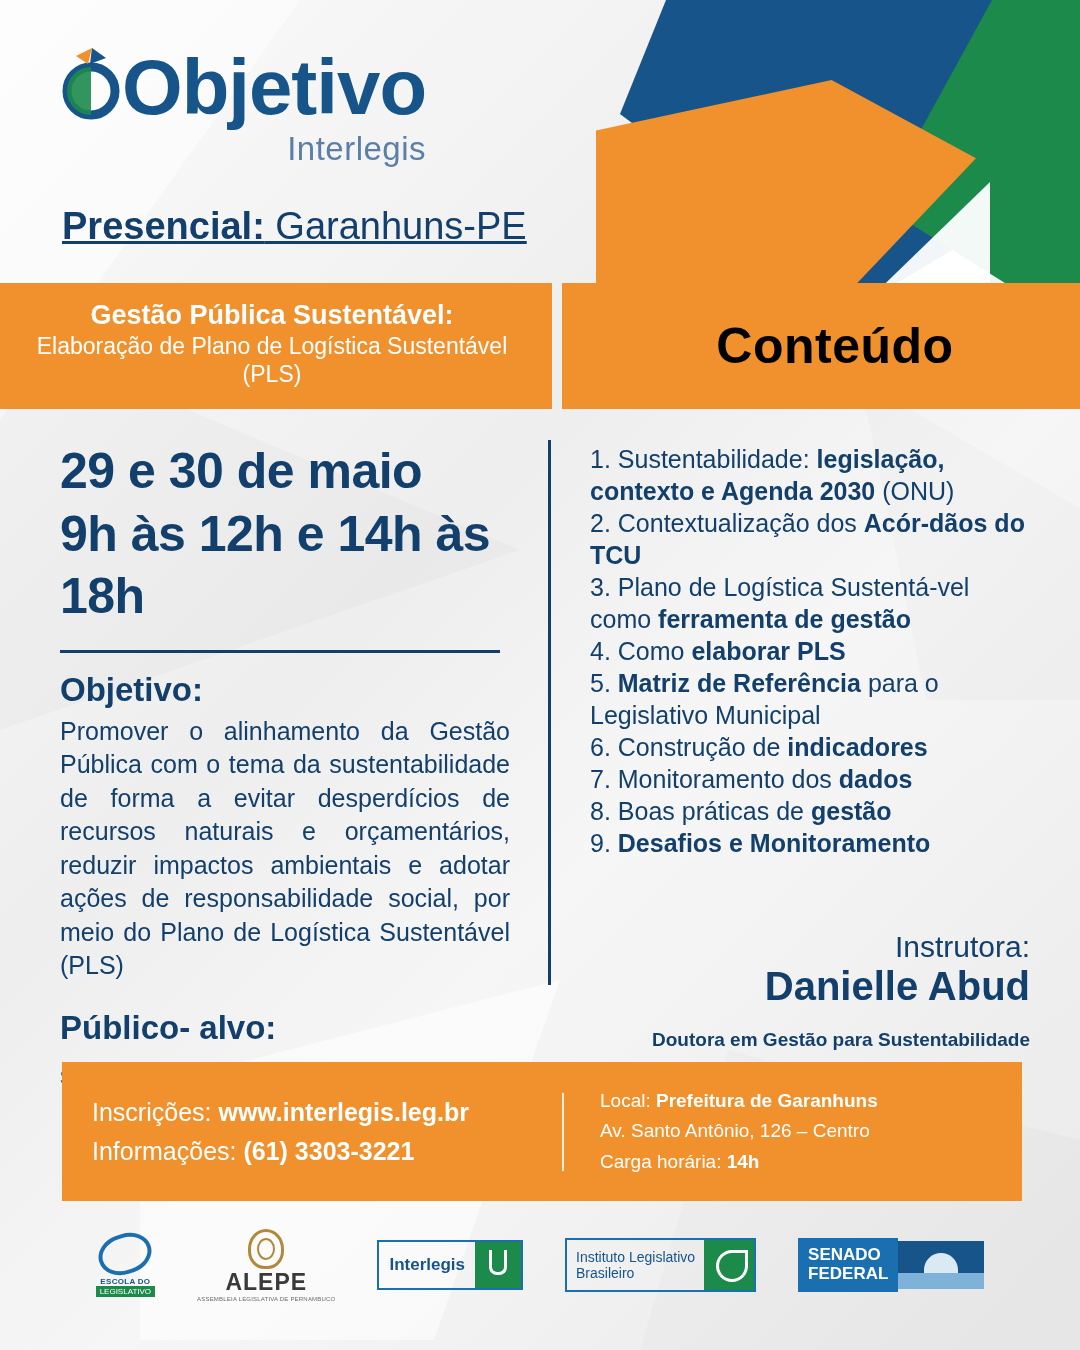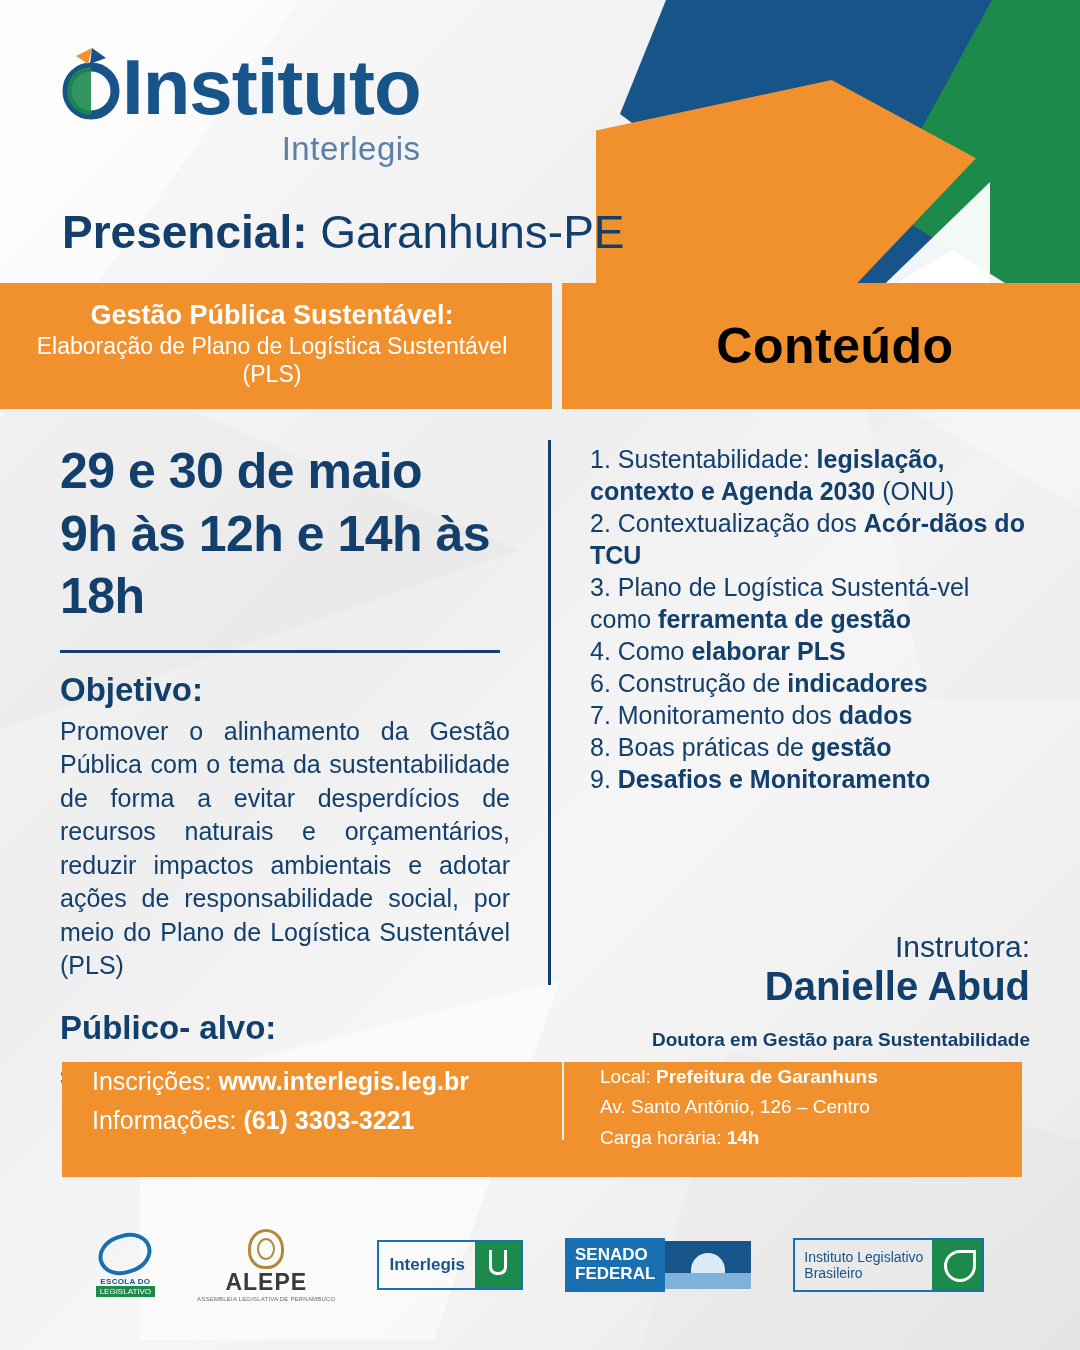--- a/index.html
+++ b/index.html
@@ -60,21 +60,21 @@
   .logo-word {
     font-size: 78px; font-weight: bold; color: #17548a;
     letter-spacing: -1px; line-height: .95;
   }
   .logo-sub {
     font-size: 33px; color: #5b7fa6; text-align: right;
     margin-top: 6px; letter-spacing: .5px;
   }
   .presencial {
     position: absolute; left: 62px; top: 205px;
-    font-size: 46px; color: #123f6b; white-space: nowrap;
+    font-size: 38px; color: #123f6b; white-space: nowrap; text-decoration: underline;
   }
   .presencial b { font-weight: bold; }
 
   
   .band-left {
     position: absolute; left: 0; top: 283px; width: 552px; height: 126px;
     background: #f0912d; color: #ffffff;
     display: flex; flex-direction: column; align-items: center;
     justify-content: center; padding: 6px 20px 10px 12px;
   }
@@ -109,23 +109,23 @@
   .topic { font-size: 25px; line-height: 1.28; }
   .topic b { font-weight: bold; }
 
   .instr { position: absolute; left: 590px; top: 930px; width: 440px; text-align: right; color: #123f6b; }
   .instr .l1 { font-size: 30px; }
   .instr .l2 { font-size: 40px; font-weight: bold; line-height: 1.12; }
   .instr .l3 { font-size: 19px; font-weight: bold; margin-top: 20px; }
 
   
   .infobar {
-    position: absolute; left: 62px; top: 1062px; width: 960px; height: 115px;
+    position: absolute; left: 62px; top: 1062px; width: 960px; height: 139px;
     background: #f0912d; color: #ffffff;
-    display: flex; align-items: flex-start;
+    display: flex; align-items: center;
   }
   .info-left { width: 500px; padding-left: 30px; }
   .info-left div { font-size: 25px; line-height: 1.55; }
   .info-left b { font-weight: bold; }
   .info-sep { width: 2px; height: 78px; background: #ffffff; opacity: .85; }
   .info-right { padding-left: 36px; }
   .info-right div { font-size: 19px; line-height: 1.6; }
   .info-right b { font-weight: bold; }
 
   
@@ -180,21 +180,21 @@
   <div class="logo-wrap">
     <div class="logo-line">
       <span class="logo-mark">
         <svg width="58" height="78" viewBox="0 0 58 78" xmlns="http://www.w3.org/2000/svg">
           <circle cx="29" cy="45" r="24" fill="none" stroke="#17548a" stroke-width="9"></circle>
           <path d="M5 45 a24 24 0 0 1 24 -24 l0 48 a24 24 0 0 1 -24 -24z" fill="#1c8a4b" opacity="0.9"></path>
           <path d="M14 10 l16 -8 l-4 16 z" fill="#f0912d"></path>
           <path d="M30 2 l14 10 l-16 6 z" fill="#17548a"></path>
         </svg>
       </span>
-      <span class="logo-word">Instituto</span>
+      <span class="logo-word">Objetivo</span>
     </div>
     <div class="logo-sub">Interlegis</div>
   </div>
 
   <div class="presencial">
     <b>Presencial:</b><span> Garanhuns-PE</span>
   </div>
 
   <div class="band-left">
     <div class="t1">Gestão Pública Sustentável:</div>
@@ -216,20 +216,21 @@
     <div class="pub-text">servidores das casas legislativas</div>
   </div>
 
   <div class="vdiv"></div>
 
   <div class="right-col">
     <div class="topic"><span>1. </span><span>Sustentabilidade: </span><b>legislação, contexto e Agenda 2030</b><span> (ONU)</span></div>
     <div class="topic"><span>2. </span><span>Contextualização dos </span><b>Acór-dãos do TCU</b><span></span></div>
     <div class="topic"><span>3. </span><span>Plano de Logística Sustentá-vel como </span><b>ferramenta de gestão</b><span></span></div>
     <div class="topic"><span>4. </span><span>Como </span><b>elaborar PLS</b><span></span></div>
+    <div class="topic"><span>5. </span><span></span><b>Matriz de Referência</b><span> para o Legislativo Municipal</span></div>
     <div class="topic"><span>6. </span><span>Construção de </span><b>indicadores</b><span></span></div>
     <div class="topic"><span>7. </span><span>Monitoramento dos </span><b>dados</b><span></span></div>
     <div class="topic"><span>8. </span><span>Boas práticas de </span><b>gestão</b><span></span></div>
     <div class="topic"><span>9. </span><span></span><b>Desafios e Monitoramento</b><span></span></div>
   </div>
 
   <div class="instr">
     <div class="l1">Instrutora:</div>
     <div class="l2">Danielle Abud</div>
     <div class="l3">Doutora em Gestão para Sustentabilidade</div>
@@ -257,30 +258,30 @@
       </div>
       <div class="flogo alepe">
         <div class="crest"></div>
         <div class="nm">ALEPE</div>
         <div class="sb">ASSEMBLEIA LEGISLATIVA DE PERNAMBUCO</div>
       </div>
       <div class="flogo interlegis-logo">
         <div class="txt">Interlegis</div>
         <div class="sq"></div>
       </div>
+      <div class="flogo ilb">
+        <div class="txt">
+          <div>Instituto Legislativo</div>
+          <div>Brasileiro</div>
+        </div>
+        <div class="sq"></div>
+      </div>
       <div class="flogo senado">
         <div class="txt">
           <div>SENADO</div>
           <div>FEDERAL</div>
         </div>
         <div class="img"></div>
       </div>
-      <div class="flogo ilb">
-        <div class="txt">
-          <div>Instituto Legislativo</div>
-          <div>Brasileiro</div>
-        </div>
-        <div class="sq"></div>
-      </div>
     </div>
   </div>
 
 </div>
 
 </body></html>

